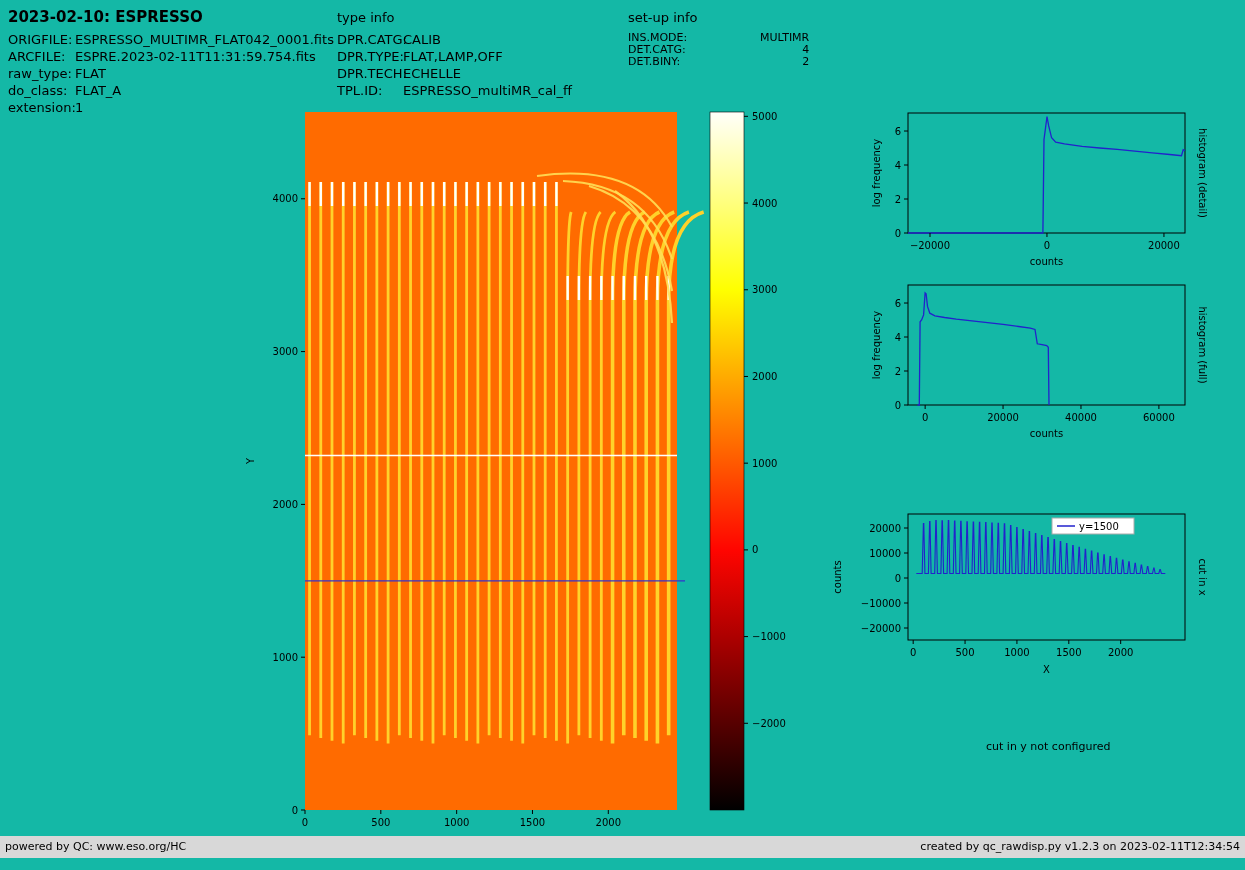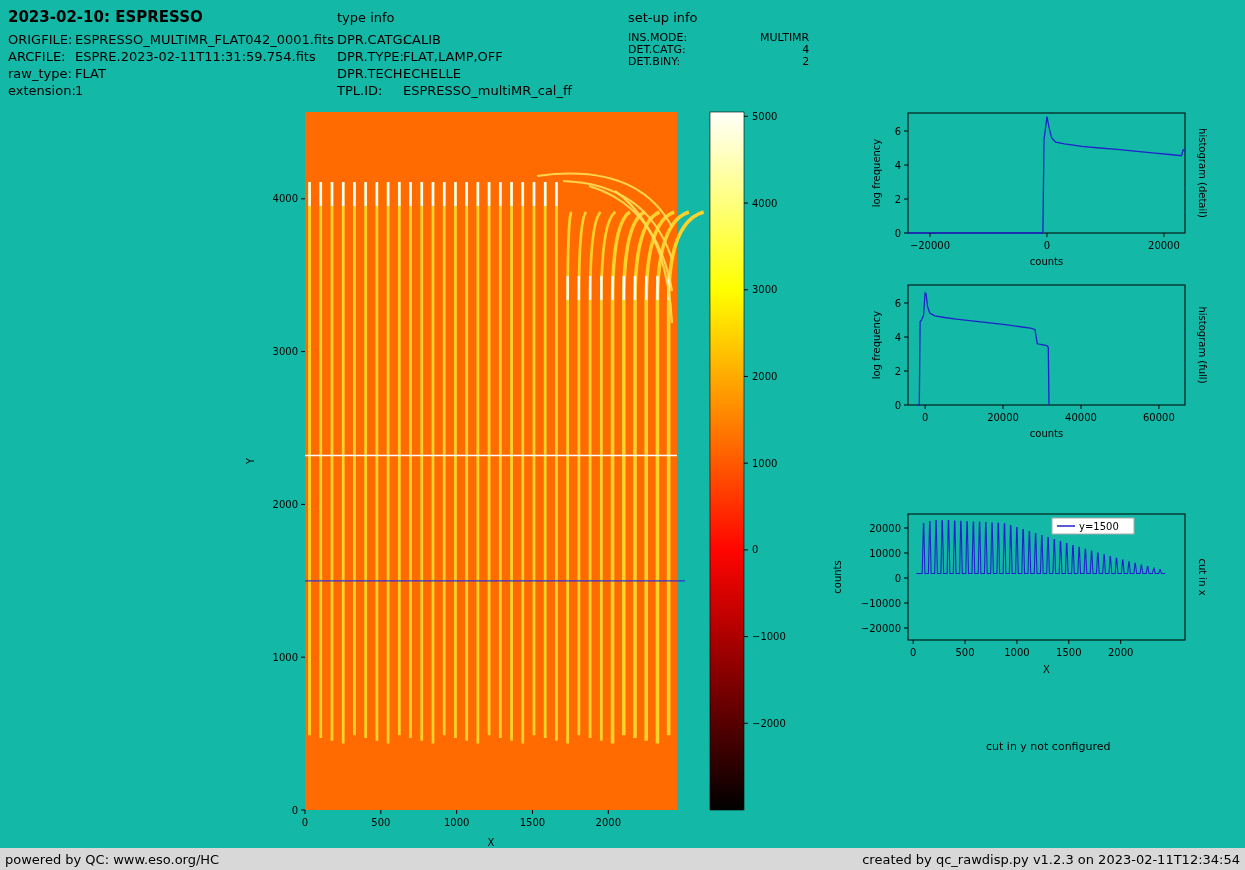--- a/index.html
+++ b/index.html
@@ -11,21 +11,21 @@
   .mrow{display:flex;line-height:17px;white-space:nowrap;}
   .ml{flex:none;}
   .mv{white-space:nowrap;}
   .file{left:8px;top:31px;}   .file .ml{width:67px;}
   .type{left:337px;top:31px;} .type .ml{width:66px;}
   .setup{left:628px;top:32px;font-size:11px;} .setup .mrow{line-height:12px;justify-content:space-between;} .setup .ml{width:132px;}
   .chart{position:absolute;}
   .chart svg{display:block;}
   svg text{font-size:10px;font-family:"DejaVu Sans","Liberation Sans",sans-serif;fill:#000;}
   .cut-note{position:absolute;font-size:11px;white-space:nowrap;}
-  .footer{position:absolute;left:0;bottom:0;width:100%;height:22px;background:#d8d8d8;font-size:13px;}
+  .footer{position:absolute;left:0;bottom:12px;width:100%;height:22px;background:#d8d8d8;font-size:11px;}
   .fl{position:absolute;left:5px;top:4px;white-space:nowrap;}
   .fr{position:absolute;right:5px;top:4px;white-space:nowrap;}
 </style>
 </head>
 <body>
 
 <div class="page">
 
   <div class="title">2023-02-10: ESPRESSO</div>
 
@@ -37,20 +37,24 @@
         <span class="ml">ORIGFILE:</span>
         <span class="mv">ESPRESSO_MULTIMR_FLAT042_0001.fits</span>
       </div>
     <div class="mrow">
         <span class="ml">ARCFILE:</span>
         <span class="mv">ESPRE.2023-02-11T11:31:59.754.fits</span>
       </div>
     <div class="mrow">
         <span class="ml">raw_type:</span>
         <span class="mv">FLAT</span>
+      </div>
+    <div class="mrow">
+        <span class="ml">do_class:</span>
+        <span class="mv">FLAT_A</span>
       </div>
     <div class="mrow">
         <span class="ml">extension:</span>
         <span class="mv">1</span>
       </div>
   </div>
 
   <div class="meta type">
     <div class="mrow">
         <span class="ml">DPR.CATG:</span>

